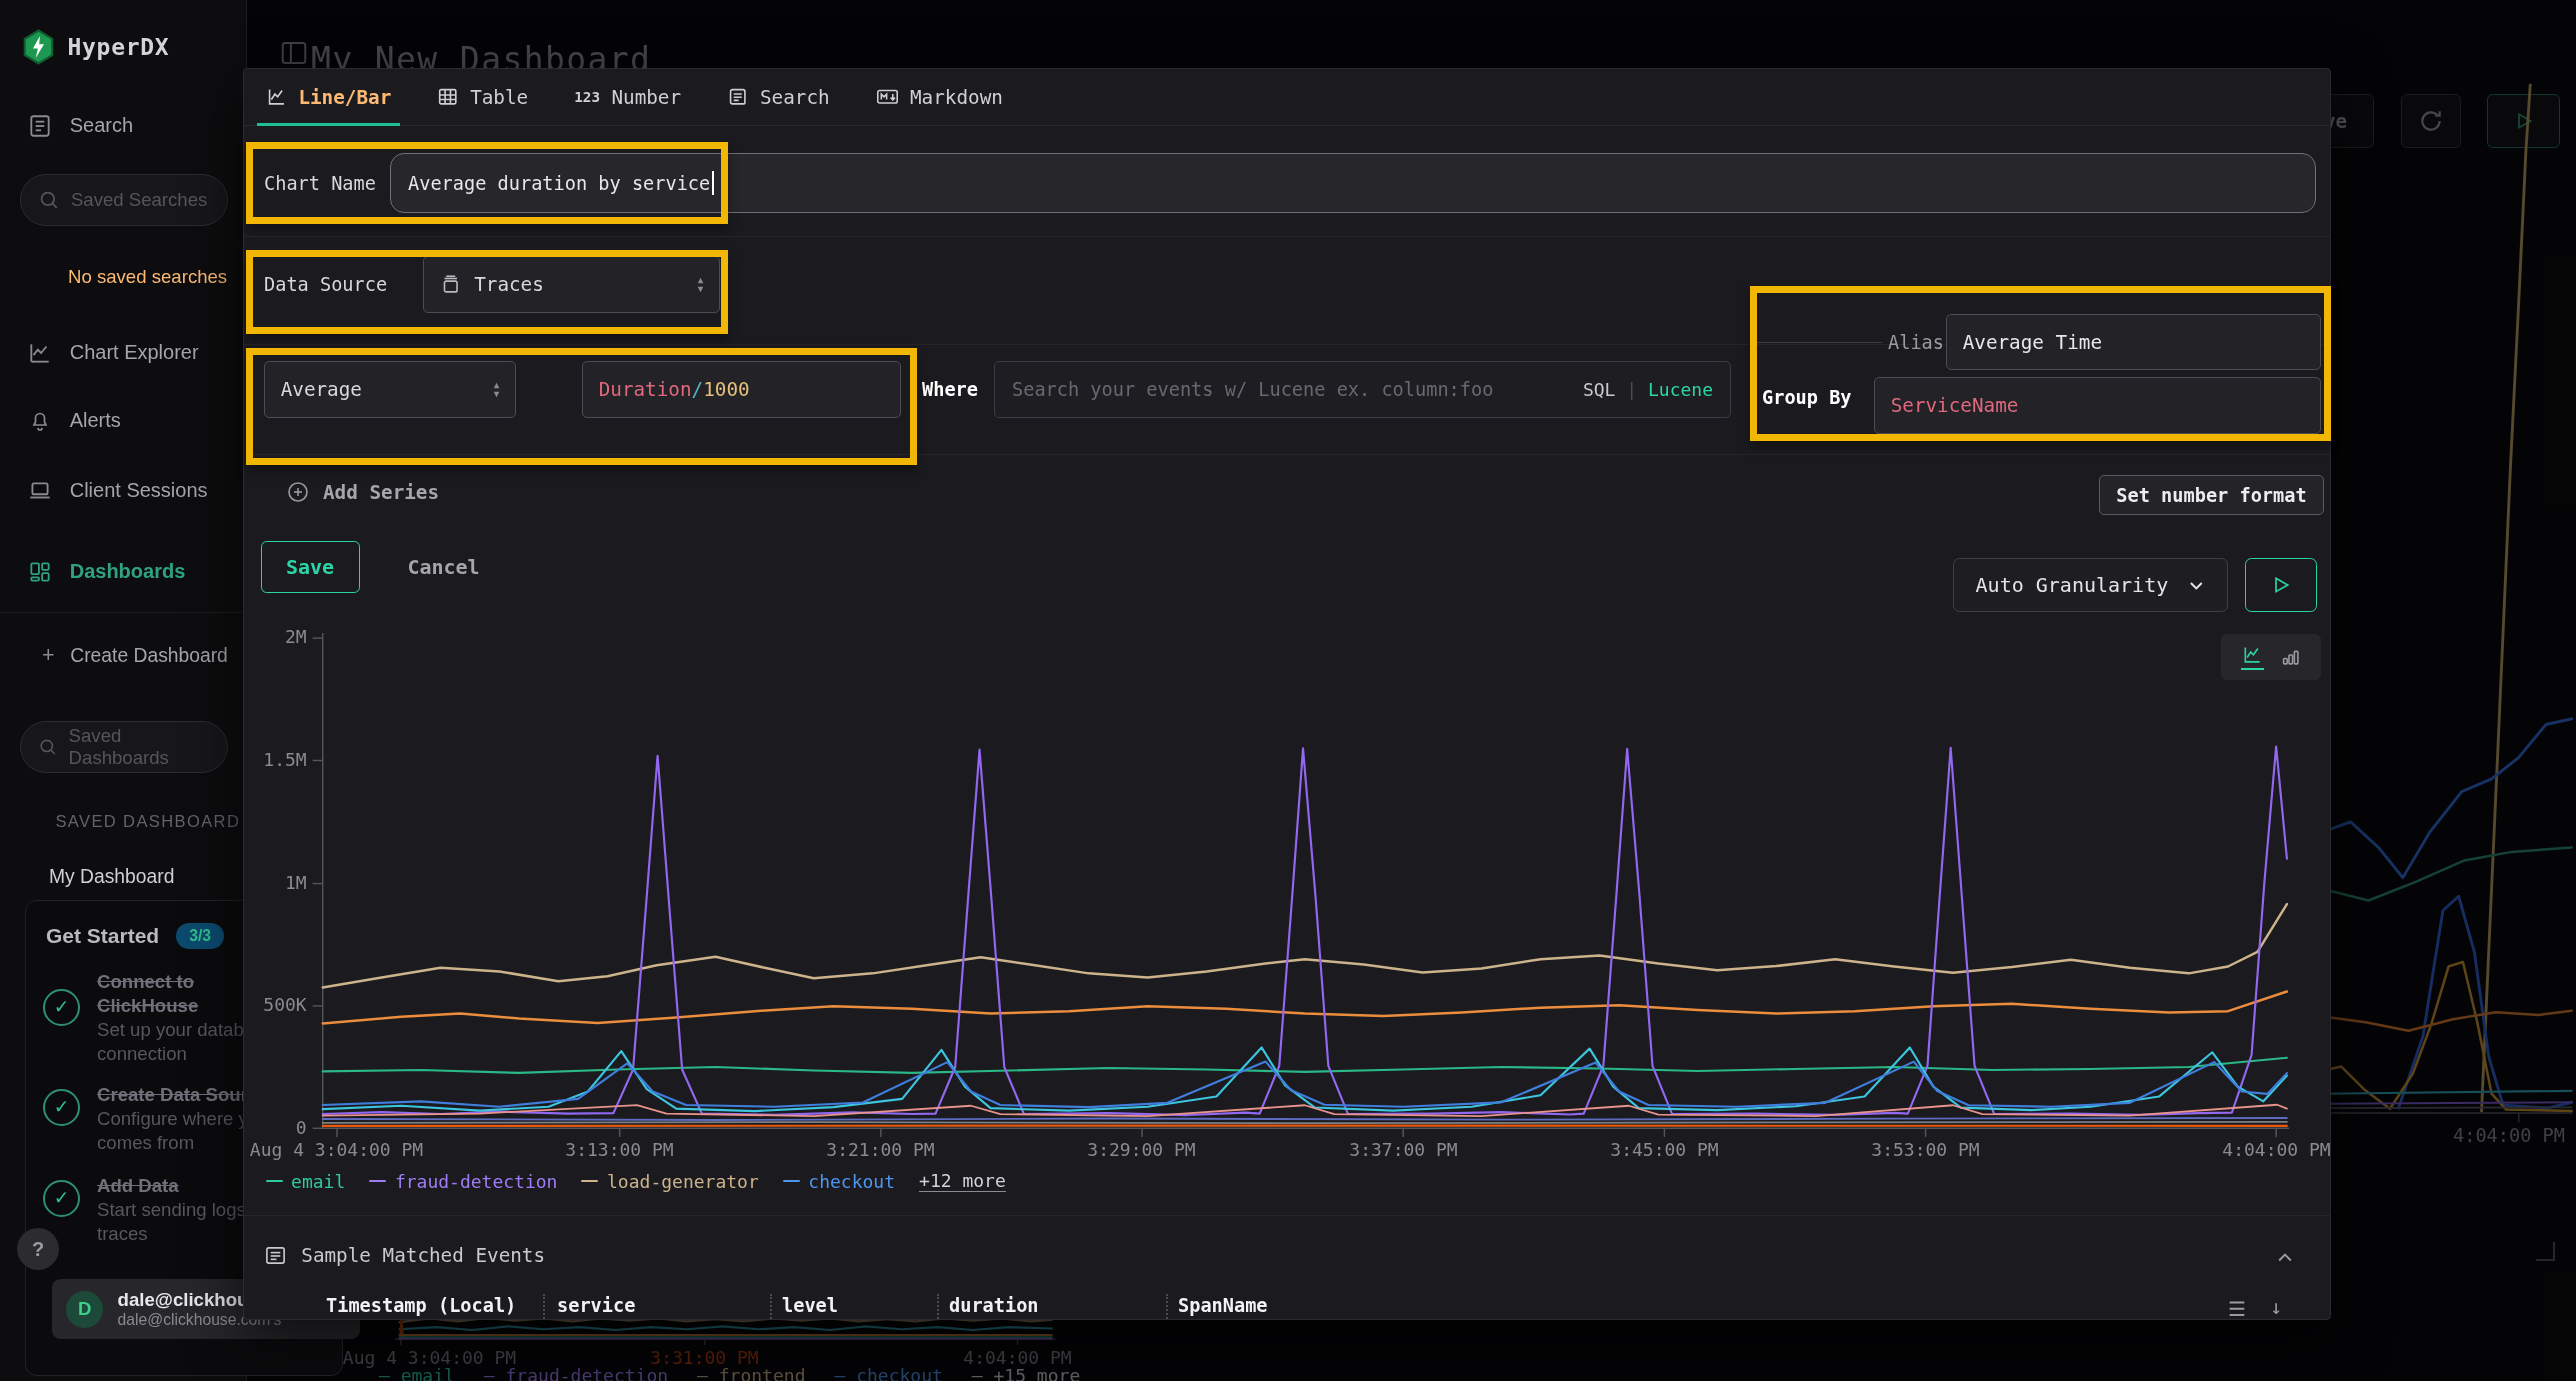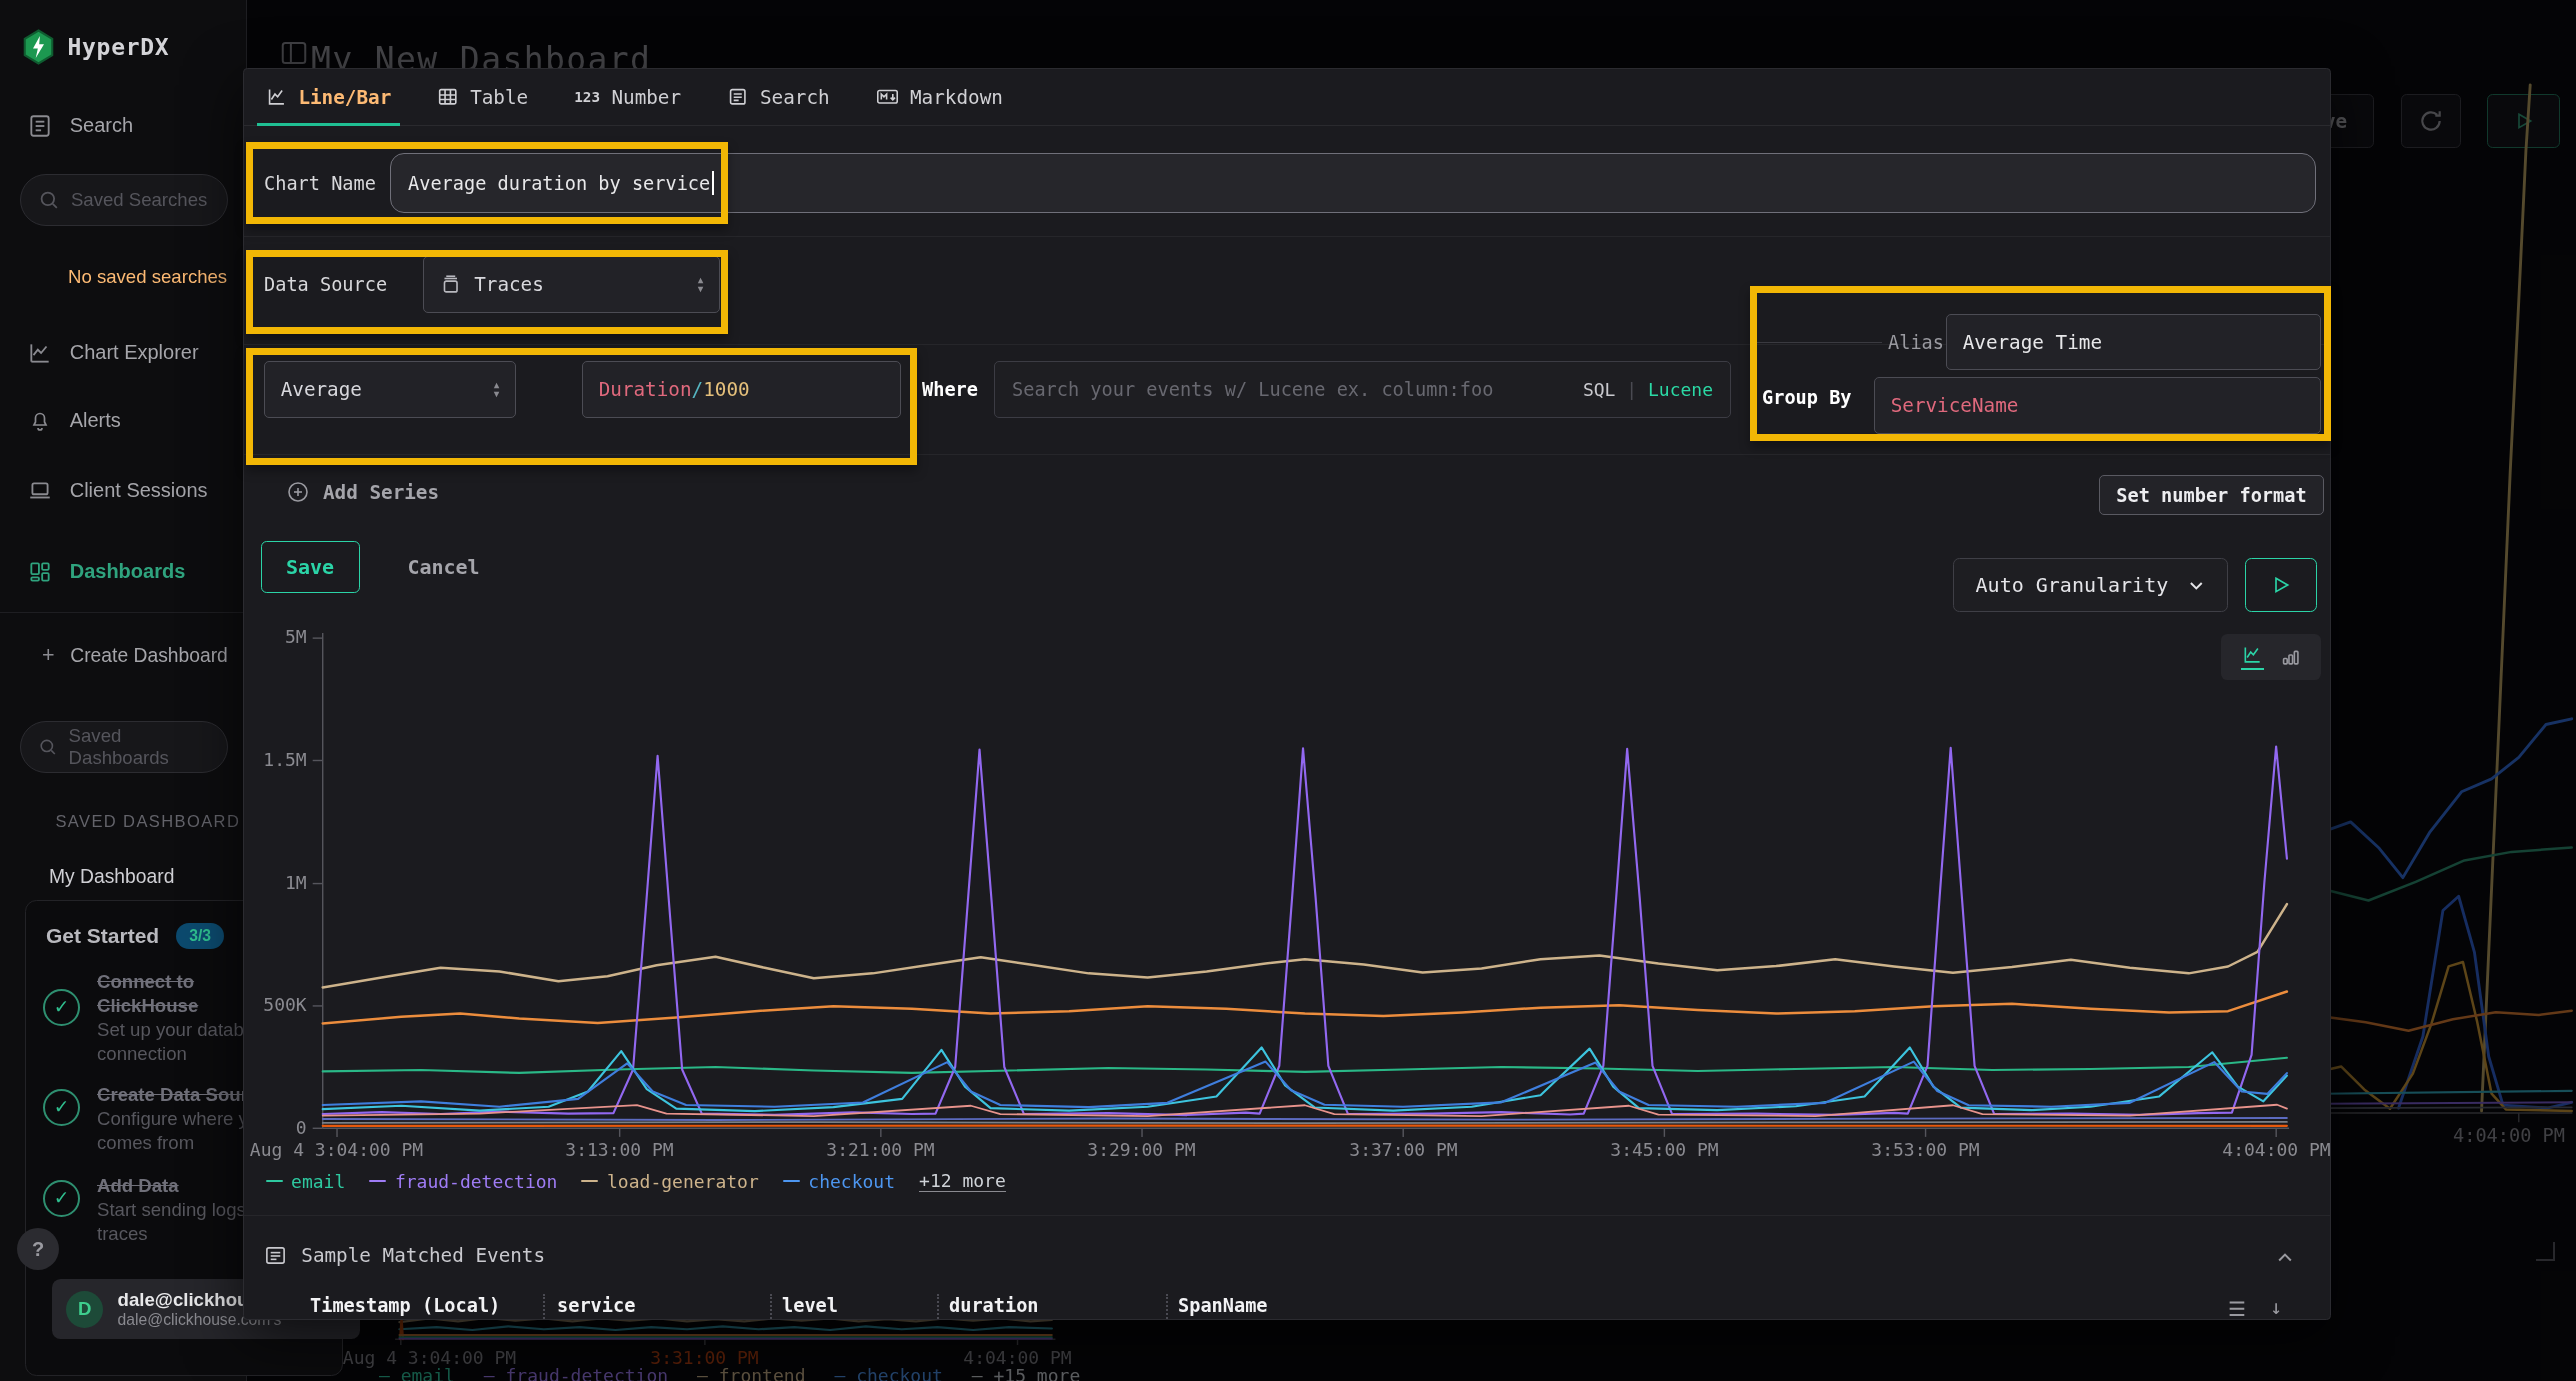--- a/index.html
+++ b/index.html
@@ -486,21 +486,21 @@
         <polyline points="110.0,630.5 247.3,628.5 384.5,632.6 521.8,627.8 659.0,624.4 796.3,629.2 933.5,632.6 1070.8,629.2 1208.0,625.7 1345.3,627.8 1482.5,631.2 1619.8,627.8 1757.0,624.4 1894.3,626.4 2031.5,629.9 2168.8,627.1 2306.0,624.4 2443.3,628.5 2580.5,627.1 2717.8,624.4 2855.0,611.4" fill="none" stroke="#2ab887" stroke-width="3" stroke-linejoin="round" stroke-linecap="round"></polyline>
         <polyline points="110.0,690.1 192.3,687.4 274.7,690.1 357.0,686.7 453.1,689.5 516.3,688.8 543.7,627.8 561.6,401.8 578.0,189.4 594.5,401.8 612.3,627.8 639.8,689.5 741.4,691.2 851.2,687.7 933.5,690.1 966.4,689.5 993.9,624.4 1011.7,391.5 1027.9,180.8 1044.7,391.5 1062.5,624.4 1090.0,690.1 1208.0,688.8 1317.8,691.5 1400.1,688.1 1419.4,689.5 1446.8,622.7 1464.7,388.0 1480.0,179.1 1497.6,388.0 1515.4,622.7 1542.9,690.1 1660.9,689.5 1757.0,687.4 1853.1,690.8 1872.3,689.5 1899.7,622.7 1917.6,388.0 1933.0,179.8 1950.5,388.0 1968.4,622.7 1995.8,690.1 2113.8,689.5 2223.7,691.2 2306.0,688.4 2325.2,689.5 2352.7,622.7 2369.7,386.3 2385.1,178.4 2400.7,386.3 2418.5,622.7 2446.0,690.1 2553.1,689.5 2649.1,691.2 2731.5,688.8 2778.1,688.1 2805.6,607.3 2823.4,367.5 2839.9,176.4 2855.0,333.2" fill="none" stroke="#9268f0" stroke-width="3" stroke-linejoin="round" stroke-linecap="round"></polyline>
         <polyline points="110.0,683.3 219.8,678.5 329.6,685.3 425.7,679.9 480.6,658.6 527.2,602.1 562.9,655.2 604.1,682.6 713.9,686.0 823.7,680.5 919.8,668.9 974.7,600.4 1007.6,651.8 1043.3,681.9 1153.1,685.3 1262.9,679.9 1359.0,665.5 1422.1,597.0 1455.0,650.1 1496.2,680.9 1606.0,685.3 1715.8,679.9 1811.9,663.8 1880.5,598.7 1913.5,651.8 1949.2,681.9 2058.9,684.7 2168.8,679.2 2264.8,665.5 2328.0,597.0 2360.9,651.8 2399.3,681.2 2498.2,684.7 2580.5,679.9 2676.6,665.5 2750.7,603.8 2786.4,651.8 2822.1,672.3 2855.0,636.4" fill="none" stroke="#3dc4de" stroke-width="3" stroke-linejoin="round" stroke-linecap="round"></polyline>
         <polyline points="110.0,677.5 247.3,672.3 357.0,679.9 466.9,668.9 535.5,619.2 571.2,658.6 617.8,677.5 741.4,679.9 864.9,674.0 982.9,617.5 1015.9,658.6 1057.0,677.5 1180.5,680.5 1290.3,674.4 1427.6,616.8 1463.3,656.9 1510.0,677.1 1619.8,679.9 1757.0,673.7 1888.8,618.2 1921.7,658.6 1962.9,677.5 2086.4,679.9 2209.9,674.4 2333.5,616.8 2366.4,657.9 2410.3,677.8 2525.6,679.9 2635.4,674.4 2753.4,617.5 2791.9,658.6 2827.6,662.0 2855.0,632.9" fill="none" stroke="#3f7edd" stroke-width="3" stroke-linejoin="round" stroke-linecap="round"></polyline>
         <polyline points="110.0,692.2 329.6,689.5 549.2,677.5 590.4,689.5 796.3,692.9 1015.9,678.5 1057.0,690.1 1262.9,692.9 1482.5,677.8 1523.7,690.1 1729.5,692.9 1935.4,678.5 1976.6,690.8 2196.2,692.9 2388.3,677.8 2429.5,690.1 2635.4,692.2 2841.3,677.1 2855.0,682.6" fill="none" stroke="#e8938c" stroke-width="2.5" stroke-linejoin="round" stroke-linecap="round"></polyline>
         <polyline points="110.0,697.0 659.0,698.4 1208.0,696.3 1757.0,698.0 2306.0,696.6 2855.0,695.6" fill="none" stroke="#5c6bc0" stroke-width="2.5" stroke-linejoin="round" stroke-linecap="round"></polyline>
         <polyline points="110.0,702.5 796.3,701.4 1482.5,702.8 2168.8,701.8 2855.0,701.1" fill="none" stroke="#7a7f87" stroke-width="2.5" stroke-linejoin="round" stroke-linecap="round"></polyline>
         <polyline points="110.0,706.6 1482.5,706.2 2855.0,706.6" fill="none" stroke="#e8590c" stroke-width="3" stroke-linejoin="round" stroke-linecap="round"></polyline>
       </svg>
     <div class="abs" style="left:0; top:551px; width:72px; height:530px;" id="y-labels">
-        <div class="y-label mono" style="left: 5.7px; top: 6.4px;">5M</div>
+        <div class="y-label mono" style="left: 5.7px; top: 6.4px;">2M</div>
         <div class="y-label mono" style="left: 5.7px; top: 129px;">1.5M</div>
         <div class="y-label mono" style="left: 5.7px; top: 252px;">1M</div>
         <div class="y-label mono" style="left: 5.7px; top: 374px;">500K</div>
         <div class="y-label mono" style="left: 5.7px; top: 497px;">0</div>
       </div>
     <div class="abs" style="left:0; top:1070px; width:2088px; height:26px;" id="x-labels">
         <div class="x-label mono" style="left: -29px; top: 0px;">Aug 4 3:04:00 PM</div>
         <div class="x-label mono" style="left: 254px; top: 0px;">3:13:00 PM</div>
         <div class="x-label mono" style="left: 515px; top: 0px;">3:21:00 PM</div>
         <div class="x-label mono" style="left: 776px; top: 0px;">3:29:00 PM</div>
@@ -540,21 +540,21 @@
           <line x1="7" y1="16" x2="13" y2="16"></line>
         </svg>
       <span>Sample Matched Events</span>
     </div>
     <div class="abs" style="left:2031px; top:1179px; color:#9a9aa0; font-size:20px;">
       <svg class="icon" width="20" height="20" viewBox="0 0 24 24" fill="none" stroke="#9a9aa0" stroke-width="2.4">
           <polyline points="5 15 12 8 19 15"></polyline>
         </svg>
     </div>
 
-    <div class="th" style="left:66px;">Timestamp (Local)</div>
+    <div class="th" style="left:82px;">Timestamp (Local)</div>
     <div class="th-sep" style="left:299px;"></div>
     <div class="th" style="left:313px;">service</div>
     <div class="th-sep" style="left:526px;"></div>
     <div class="th" style="left:538px;">level</div>
     <div class="th-sep" style="left:693px;"></div>
     <div class="th" style="left:705px;">duration</div>
     <div class="th-sep" style="left:922px;"></div>
     <div class="th" style="left:934px;">SpanName</div>
     <div class="abs" style="left:1984px; top:1228px; color:#9a9aa0; font-size:20px;">☰</div>
     <div class="abs" style="left:2026px; top:1228px; color:#9a9aa0; font-size:20px; border-bottom:2.1px solid #9a9aa0; line-height:21.5px;">↓</div>

